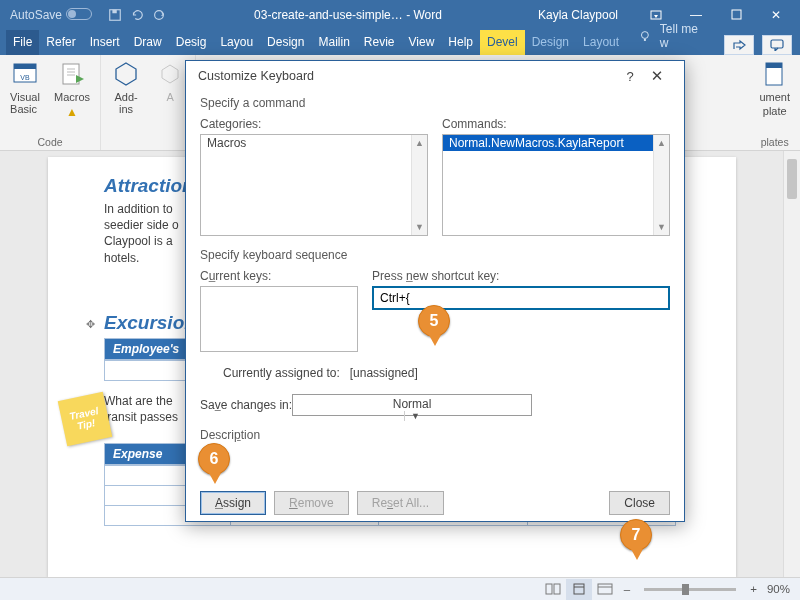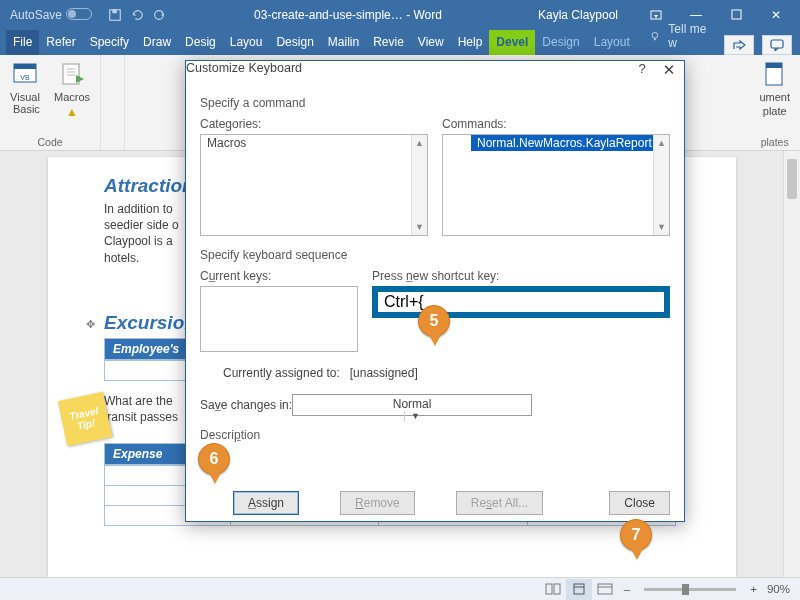--- a/index.html
+++ b/index.html
@@ -14,21 +14,21 @@
 .titlebar .qat-icon { width: 14px; height: 14px; opacity: .9; }
 .titlebar .doc-title { flex: 1; text-align: center; color: #fff; font-size: 12px; }
 .titlebar .user-name { padding: 0 18px; color: #fff; font-size: 12px; }
 .titlebar .win-controls { display: flex; }
 .titlebar .win-btn { width: 40px; height: 29px; display:flex; align-items:center; justify-content:center; color:#fff; font-size:12px; }
 
 
 .ribbon-tabs { height: 26px; background: #3a6ea5; display: flex; align-items: flex-end; font-size: 12px; color: #fff; padding-left: 6px; }
 .ribbon-tabs .tab { padding: 5px 7px 6px; cursor: pointer; }
 .ribbon-tabs .file-tab { background: #2c5a8e; }
-.ribbon-tabs .tab.active { background: #84cc16; color: #2a6099; font-weight: bold; }
+.ribbon-tabs .tab.active { background: #fde047; color: #2a6099; }
 .ribbon-tabs .tab.contextual { color: #a0c4e8; }
 .ribbon-tabs .tell-me { margin-left: 6px; display:flex; align-items:center; gap:8px; color:#cfe0f2; padding: 5px 7px; }
 .ribbon-tabs .right-actions { margin-left:auto; display:flex; gap:8px; padding:3px 8px 0; }
 .ribbon-tabs .rt-card { width:30px; height:20px; background:#f3f3f3; border:1px solid #c6d6ea; display:flex; align-items:center; justify-content:center; }
 
 
 .ribbon { height: 96px; background: #f3f3f3; border-bottom: 1px solid #d4d4d4; display: flex; }
 .ribbon-group { border-right: 1px solid #e1e1e1; padding: 4px 10px 2px; display:flex; flex-direction:column; align-items:center; }
 .ribbon-group .icons-row { display:flex; gap: 14px; align-items:flex-start; flex:1; }
 .ribbon-btn { display:flex; flex-direction:column; align-items:center; gap:2px; font-size:11px; color:#4a4a4a; }
@@ -55,40 +55,40 @@
 .statusbar { position:absolute; left:0; right:0; bottom:0; height:23px; background:#edf1f7; border-top:1px solid #d4d4d4; display:flex; align-items:center; font-size:11.5px; color:#565656; }
 .statusbar .spacer { flex:1; }
 .statusbar .view-btn { width:26px; height:21px; display:flex; align-items:center; justify-content:center; border-left:1px solid transparent; }
 .statusbar .view-btn.active { background:#d6dfec; }
 .statusbar .zoom-slider { width:92px; height:3px; background:#b7b7b7; position:relative; margin:0 8px; }
 .statusbar .zoom-slider::after { content:""; position:absolute; left:38px; top:-4px; width:7px; height:11px; background:#868686; }
 .statusbar .zm-btn { padding:0 6px; }
 
 
 .dialog { position:absolute; left:185px; top:60px; width:500px; height:462px; background:#fff; border:1px solid #2a6099; box-shadow:0 4px 18px rgba(0,0,0,.35); font-size:12px; color:#444; }
-.dialog .dlg-title { height:30px; display:flex; padding:0 0; font-size:12.5px; }
+.dialog .dlg-title { height:30px; display:flex; align-items:center; padding:0 12px; font-size:12.5px; }
 .dialog .dlg-title .ttl { flex:1; }
 .dialog .dlg-title .help { width:24px; text-align:center; font-size:13px; }
 .dialog .dlg-title .close { width:30px; text-align:center; font-size:15px; }
 .dialog .body { padding: 2px 14px 10px; }
 .dialog .section-lbl { color:#5a5a5a; margin:3px 0 7px; }
 .dialog .field-lbl { color:#555; margin-bottom:3px; }
 .dialog .under { text-decoration: underline; text-decoration-color:#888; }
 .listbox { border:1px solid #b6b6b6; background:#fff; position:relative; overflow:hidden; }
 .listbox .scroll { position:absolute; right:0; top:0; bottom:0; width:16px; background:#f3f3f3; border-left:1px solid #e2e2e2; }
 .listbox .scroll .arr { height:16px; display:flex; align-items:center; justify-content:center; color:#888; font-size:9px; }
 .listbox .item { padding:1px 6px; }
 .listbox .item.sel { background:#0a60c2; color:#fff; }
 .two-col { display:flex; gap:14px; }
 .two-col > div { flex:1; }
-.txt-input { width:100%; border:6px solid #0369a1; height:22px; padding:10px 6px; font-size:16px; font-family:inherit; }
+.txt-input { width:100%; border:2px solid #0369a1; height:22px; padding:10px 6px; font-size:12px; font-family:inherit; }
 .combo { width:240px; border:1px solid #9a9a9a; height:22px; padding:2px 6px; display:flex; align-items:center; justify-content:space-between;flex-direction:column; }
 .combo .arrow { font-size:9px; color:#555; border-left:1px solid #cfcfcf; padding-left:6px; height:100%; display:flex; align-items:center; }
 .btn-row { display:flex; gap:8px; margin-top:14px; align-items:center; }
-.dlg-btn { height:24px; padding:0 14px; border:1px solid #adadad; background:#e7e7e7; font-size:12px; color:#3c3c3c;margin-left:33px; }
+.dlg-btn { height:24px; padding:0 14px; border:1px solid #adadad; background:#e7e7e7; font-size:12px; color:#3c3c3c; }
 .dlg-btn.primary { border:1px solid #2a6099; box-shadow:0 0 0 1px #9bc0e8 inset; }
 .dlg-btn.disabled { color:#a2a2a2; }
 
 
 .pin { position:absolute; width:34px; height:42px; }
 .pin .circle { width:32px; height:32px; border-radius:50%; background:#e98f33; color:#fff; display:flex; align-items:center; justify-content:center; font-weight:bold; font-size:16px; box-shadow:0 1px 2px rgba(0,0,0,.4); border:1px solid #d87916; }
 .pin .tail { width:0; height:0; border-left:6px solid transparent; border-right:6px solid transparent; border-top:11px solid #e98f33; margin:0 auto; margin-top:-2px; }
 </style>
 </head>
 <body>
@@ -127,21 +127,21 @@
           <rect x="1" y="1" width="9" height="9" fill="none" stroke="#fff"></rect>
         </svg>
       </div>
     <div class="win-btn">✕</div>
   </div>
 </div>
 
 <div class="ribbon-tabs">
   <div class="tab file-tab">File</div>
   <div class="tab">Refer</div>
-  <div class="tab">Specify</div>
+  <div class="tab">Insert</div>
   <div class="tab">Draw</div>
   <div class="tab">Desig</div>
   <div class="tab">Layou</div>
   <div class="tab">Design</div>
   <div class="tab">Mailin</div>
   <div class="tab">Revie</div>
   <div class="tab">View</div>
   <div class="tab">Help</div>
   <div class="tab active">Devel</div>
   <div class="tab contextual">Design</div>
@@ -172,38 +172,57 @@
   <div class="ribbon-group">
     <div class="icons-row">
       <div class="ribbon-btn">
         <div class="ico">
             <svg width="28" height="28" viewBox="0 0 28 28">
               <rect x="3" y="4" width="22" height="18" fill="#fff" stroke="#2a6099"></rect>
               <rect x="3" y="4" width="22" height="5" fill="#2a6099"></rect>
               <text x="14" y="20" text-anchor="middle" font-size="7" fill="#2a6099">VB</text>
             </svg>
           </div>
-        <span style="white-space:pre; text-align:right;">Visual
+        <span style="white-space:pre; text-align:left;">Visual
 Basic</span>
       </div>
       <div class="ribbon-btn">
         <div class="ico">
             <svg width="28" height="28" viewBox="0 0 28 28">
               <rect x="5" y="4" width="16" height="20" fill="#fff" stroke="#999"></rect>
               <path d="M9 9h8M9 12h8M9 15h8" stroke="#bbb"></path>
               <polygon points="18,15 26,19 18,23" fill="#5aa657"></polygon>
             </svg>
           </div>
         <span>Macros</span>
         <span class="warn-tri">▲</span>
       </div>
     </div>
     <div class="ribbon-group-label">Code</div>
   </div>
   <div class="ribbon-group">
+    <div class="icons-row">
+      <div class="ribbon-btn">
+        <div class="ico">
+            <svg width="28" height="28" viewBox="0 0 28 28">
+              <polygon points="14,3 24,9 24,19 14,25 4,19 4,9" fill="none" stroke="#2a6099" stroke-width="1.3"></polygon>
+            </svg>
+          </div>
+        <span style="white-space:pre; text-align:center;">Add-
+ins</span>
+      </div>
+      <div class="ribbon-btn" style="opacity:.4;">
+        <div class="ico">
+            <svg width="22" height="22" viewBox="0 0 22 22">
+              <polygon points="11,2 19,7 19,15 11,20 3,15 3,7" fill="none" stroke="#888"></polygon>
+            </svg>
+          </div>
+        <span>A</span>
+      </div>
+    </div>
     <div class="ribbon-group-label">&nbsp;</div>
   </div>
   <div style="flex:1"></div>
   <div class="ribbon-group" style="border-right:none;">
     <div class="icons-row">
       <div class="ribbon-btn">
         <div class="ico">
             <svg width="26" height="28" viewBox="0 0 26 28">
               <rect x="4" y="3" width="16" height="22" fill="#fff" stroke="#2a6099"></rect>
               <rect x="4" y="3" width="16" height="5" fill="#2a6099"></rect>
@@ -316,21 +335,21 @@
           <div class="item">Macros</div>
           <div class="scroll">
               <div class="arr">▲</div>
               <div style="flex:1"></div>
               <div class="arr" style="position:absolute;bottom:0;left:0;right:0;">▼</div>
             </div>
         </div>
       </div>
       <div>
         <div class="field-lbl">Commands:</div>
-        <div class="listbox" style="height:102px;padding-left:28px;">
+        <div class="listbox" style="height:102px;">
           <div class="item sel">Normal.NewMacros.KaylaReport</div>
           <div class="scroll">
               <div class="arr">▲</div>
               <div class="arr" style="position:absolute;bottom:0;left:0;right:0;">▼</div>
             </div>
         </div>
       </div>
     </div>
 
     <div class="section-lbl" style="margin-top:12px;">Specify keyboard sequence</div>

